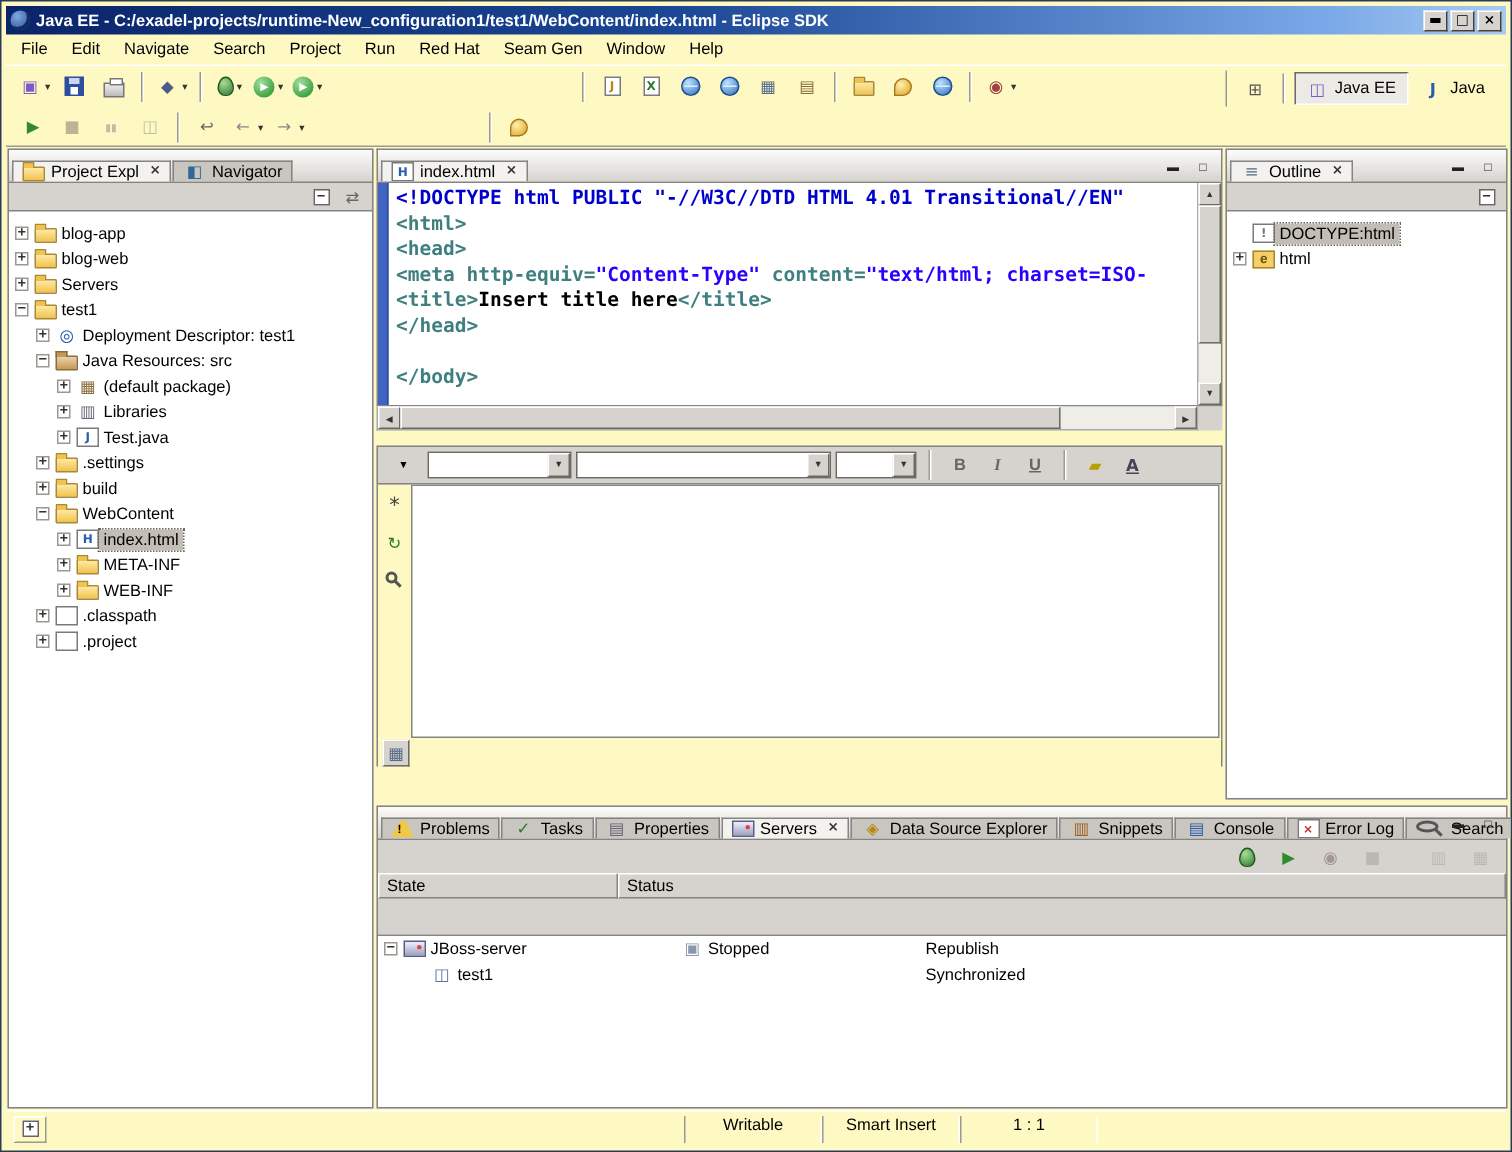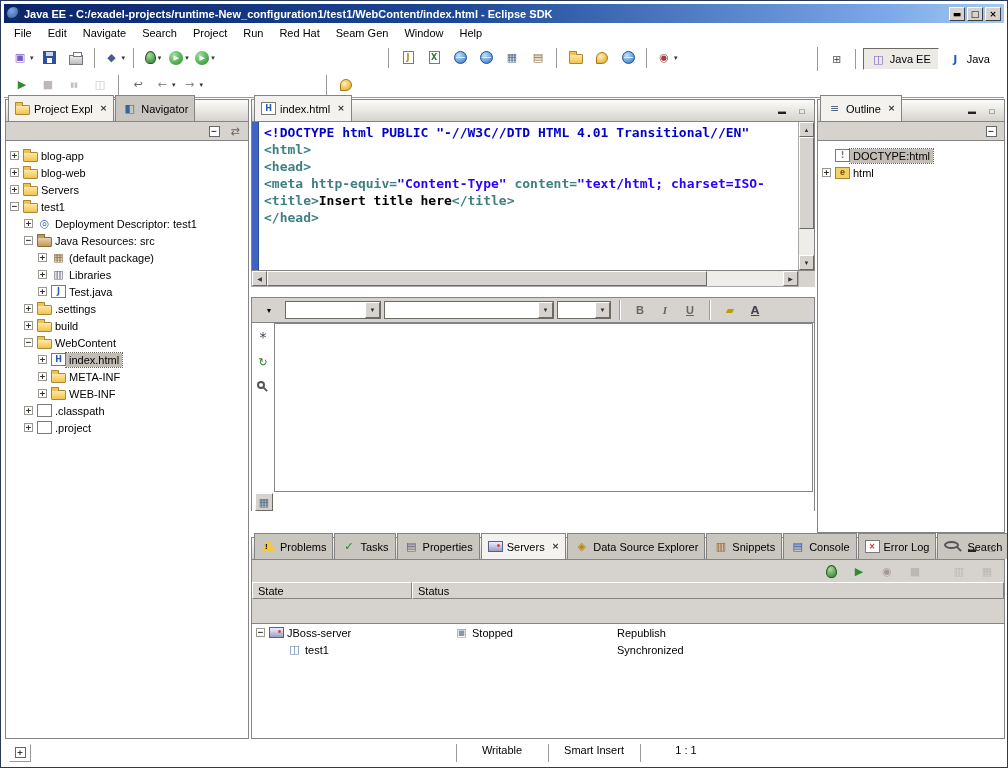--- a/index.html
+++ b/index.html
@@ -1,17 +1,17 @@
 <!DOCTYPE html>
 <html><head>
 <meta charset="utf-8">
 <style>
 *{margin:0;padding:0;box-sizing:border-box}
 html,body{background:#9a9a9a}
-#app{position:relative;width:1008px;height:768px;background:#ffffff;font-family:"Liberation Sans",sans-serif;font-size:11px;color:#000;overflow:hidden;border:1px solid #2a3a55}
+#app{position:relative;width:1008px;height:768px;background:#fef9c3;font-family:"Liberation Sans",sans-serif;font-size:11px;color:#000;overflow:hidden;border:1px solid #2a3a55}
 
 .titlebar{position:absolute;left:3px;top:3px;right:3px;height:19px;background:linear-gradient(90deg,#0a246a 0%,#1b4796 45%,#7aa8e8 88%,#a6caf0 100%);display:flex;align-items:center;padding:0 3px;gap:4px}
 .app-icon{width:13px;height:13px;border-radius:50%;background:radial-gradient(circle at 35% 30%,#7fa8e0,#20448c);box-shadow:inset -2px -2px 0 #122a5e;flex:0 0 auto}
 .title-text{color:#fff;font-weight:bold;font-size:11px;flex:1;white-space:nowrap;overflow:hidden}
 .win-controls{display:flex;gap:2px}
 .win-btn{width:16px;height:14px;background:#d6d3ce;border:1px solid;border-color:#fff #404040 #404040 #fff;font:bold 9px/12px "DejaVu Sans",sans-serif;text-align:center;cursor:default}
 
 .menubar{position:absolute;left:3px;top:22px;right:3px;height:20px;display:flex;align-items:center;padding-left:2px}
 .menu-item{padding:2px 8px}
 .toolbar{position:absolute;left:3px;top:42px;right:3px;height:55px;border-top:1px solid #fff;border-bottom:1px solid #9a9a94}
@@ -19,21 +19,21 @@
 .tb-btn{min-width:24px;height:22px;display:inline-flex;align-items:center;justify-content:center;margin:0 1px;padding:0 2px}
 .tb-btn.disabled{opacity:.45;filter:grayscale(.8)}
 .dd{font-size:7px;color:#333;margin-left:2px}
 .tb-sep{width:2px;height:20px;border-left:1px solid #9a9a94;border-right:1px solid #fff;margin:0 5px}
 .persp{position:absolute;right:6px;top:3px;height:24px;display:flex;align-items:center;border-left:1px solid #9a9a94;padding-left:6px}
 .persp-btn{display:inline-flex;align-items:center;gap:4px;height:22px;padding:0 7px;margin:0 1px}
 .persp-btn.active{background:#eceae5;border:1px solid;border-color:#6d6963 #fff #fff #6d6963}
 
 .panel{position:absolute;background:#d6d3ce;border:1px solid #848484}
 .view-header{height:22px;display:flex;align-items:flex-end;background:linear-gradient(#fcfcfa,#d6d3ce);border-bottom:1px solid #848484;padding-left:2px;position:relative}
-.vtab{display:inline-flex;align-items:center;gap:4px;height:26px;padding:0 6px;border:1px solid #848484;border-bottom:none;background:#c9c6c0;margin-right:1px;white-space:nowrap}
+.vtab{display:inline-flex;align-items:center;gap:4px;height:14px;padding:0 6px;border:1px solid #848484;border-bottom:none;background:#c9c6c0;margin-right:1px;white-space:nowrap}
 .vtab.active{background:#f4f2ee}
 .tab-close{margin-left:3px;font:bold 9px/9px "DejaVu Sans",sans-serif;color:#333}
 .view-minmax{position:absolute;right:3px;top:3px;display:flex;gap:2px}
 .mm-btn{width:18px;height:16px;display:inline-flex;align-items:center;justify-content:center;font-size:8px;color:#222}
 .view-subbar{height:18px;display:flex;align-items:center;justify-content:flex-end;gap:3px;padding-right:4px}
 .sub-btn{width:18px;height:16px;display:inline-flex;align-items:center;justify-content:center}
 
 .tree{position:absolute;left:0;right:0;bottom:0;background:#fff;border-top:1px solid #848484;overflow:hidden;padding-top:6px}
 .trow{display:flex;align-items:center;height:17px;white-space:nowrap}
 .twisty{flex:0 0 9px;width:9px;height:9px;border:1px solid #9a9890;background:#fff;font:bold 9px/7px "DejaVu Sans Mono",monospace;text-align:center;margin-right:4px;color:#333}
@@ -389,20 +389,21 @@
     <div class="src">
       <div class="ruler"></div>
       <div class="code" id="code">
           <div class="code-line"><span class="c-d">&lt;!DOCTYPE html PUBLIC "-//W3C//DTD HTML 4.01 Transitional//EN"</span></div>
           <div class="code-line"><span class="c-t">&lt;html&gt;</span></div>
           <div class="code-line"><span class="c-t">&lt;head&gt;</span></div>
           <div class="code-line"><span class="c-t">&lt;meta </span><span class="c-a">http-equiv=</span><span class="c-v">"Content-Type"</span><span class="c-p"> </span><span class="c-a">content=</span><span class="c-v">"text/html; charset=ISO-</span></div>
           <div class="code-line"><span class="c-t">&lt;title&gt;</span><span class="c-p">Insert title here</span><span class="c-t">&lt;/title&gt;</span></div>
           <div class="code-line"><span class="c-t">&lt;/head&gt;</span></div>
           <div class="code-line">&nbsp;</div>
+          <div class="code-line"><span class="c-t">&lt;/body&gt;</span></div>
         </div>
       <div class="vscroll">
         <div class="sb-btn sb-up"></div>
         <div class="sb-thumb"></div>
         <div class="sb-fill"></div>
         <div class="sb-btn sb-down"></div>
       </div>
     </div>
     <div class="hscroll">
       <div class="sb-btn sb-left"></div>

